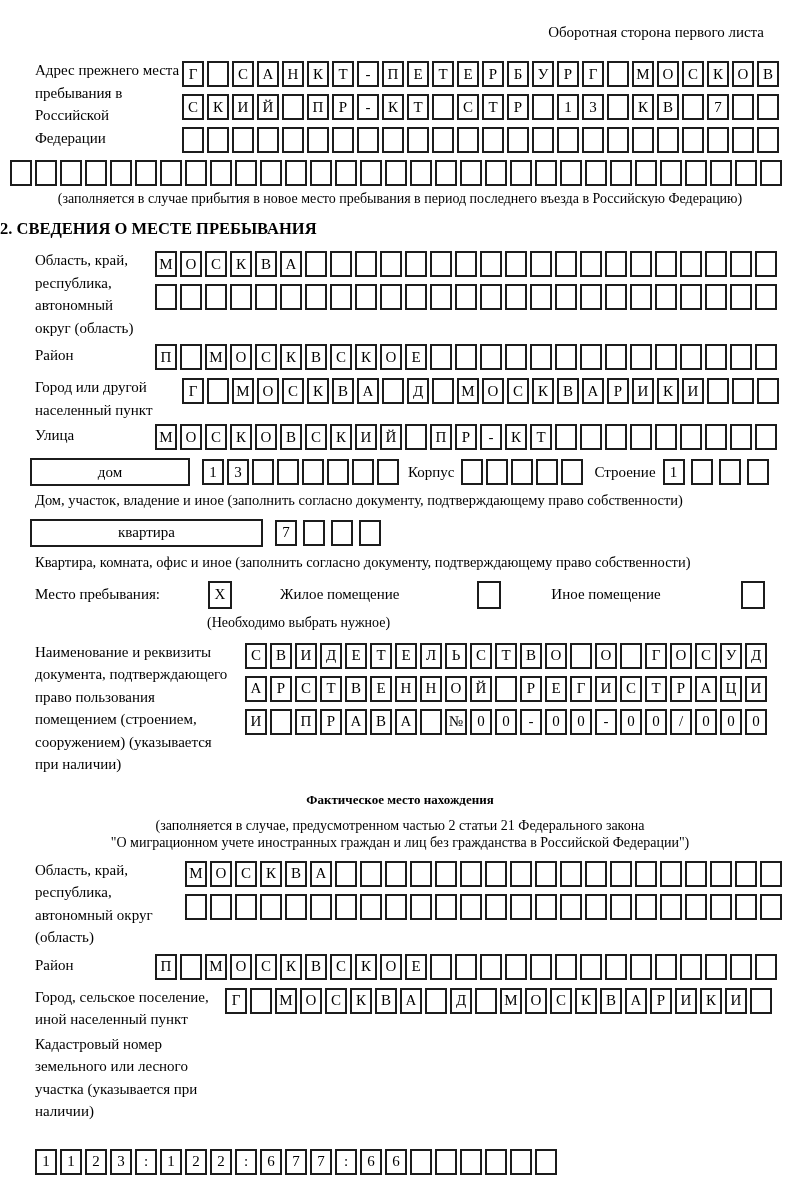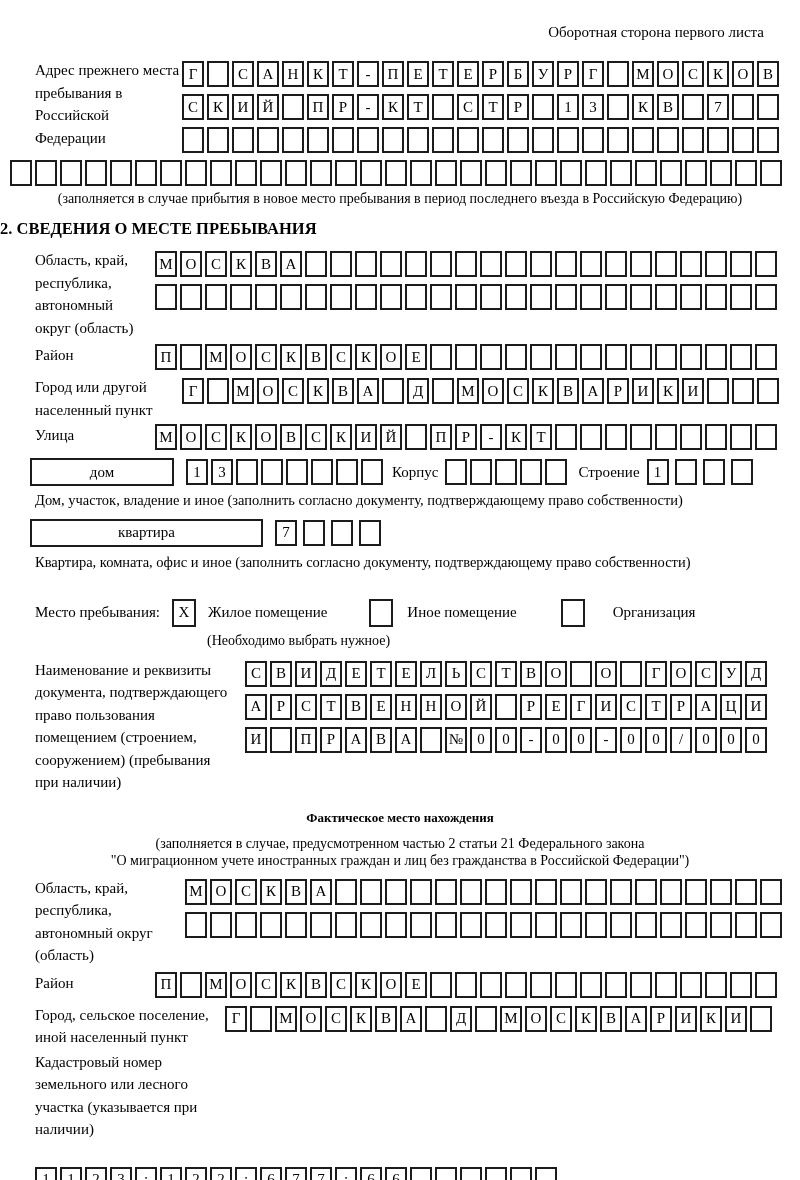--- a/index.html
+++ b/index.html
@@ -305,21 +305,21 @@
         <div class="cell"></div>
         <div class="cell"></div>
         <div class="cell"></div>
         <div class="cell"></div>
         <div class="cell"></div>
         <div class="cell"></div>
       </div>
   </div>
 
   <div class="inline" style="margin:8px 0 0 30px;">
-    <div class="widebox" style="width:144px;">дом</div>
+    <div class="widebox" style="width:160px;">дом</div>
     <div class="frow" style="margin-left:12px;">
         <div class="cell">1</div>
         <div class="cell">3</div>
         <div class="cell"></div>
         <div class="cell"></div>
         <div class="cell"></div>
         <div class="cell"></div>
         <div class="cell"></div>
         <div class="cell"></div>
       </div>
@@ -345,33 +345,33 @@
     <div class="widebox" style="width:233px;">квартира</div>
     <div class="frow" style="margin-left:12px;gap:6px;">
         <div class="cell">7</div>
         <div class="cell"></div>
         <div class="cell"></div>
         <div class="cell"></div>
       </div>
   </div>
   <div class="lbl" style="margin:5px 0 0 35px;font-size:14.5px;">Квартира, комната, офис и иное (заполнить согласно документу, подтверждающему право собственности)</div>
 
-  <div class="inline" style="margin:25px 0 0 35px;">
+  <div class="inline" style="margin:7px 0 0 35px;gap:36px;">
     <div class="lbl">Место пребывания:</div>
     <div class="cbox" style="margin-left:12px;">X</div>
     <div class="lbl" style="margin-left:12px;">Жилое помещение</div>
     <div class="cbox" style="margin-left:42px;"></div>
     <div class="lbl" style="margin-left:14px;">Иное помещение</div>
     <div class="cbox" style="margin-left:44px;"></div>
     <div class="lbl" style="margin-left:28px;">Организация</div>
   </div>
   <div class="lbl" style="margin:3px 0 0 207px;font-size:14px;">(Необходимо выбрать нужное)</div>
 
   <div class="formrow" style="margin:8px 0 0 35px;">
-    <div class="lbl" style="width:200px;margin-right:10px;">Наименование и реквизиты документа, подтверждающего право пользования помещением (строением, сооружением) (пребывания при наличии)</div>
+    <div class="lbl" style="width:200px;margin-right:10px;">Наименование и реквизиты документа, подтверждающего право пользования помещением (строением, сооружением) (указывается при наличии)</div>
     <div class="gridcol" style="margin-top:2px;">
       <div class="frow">
           <div class="cell">С</div>
           <div class="cell">В</div>
           <div class="cell">И</div>
           <div class="cell">Д</div>
           <div class="cell">Е</div>
           <div class="cell">Т</div>
           <div class="cell">Е</div>
           <div class="cell">Л</div>

